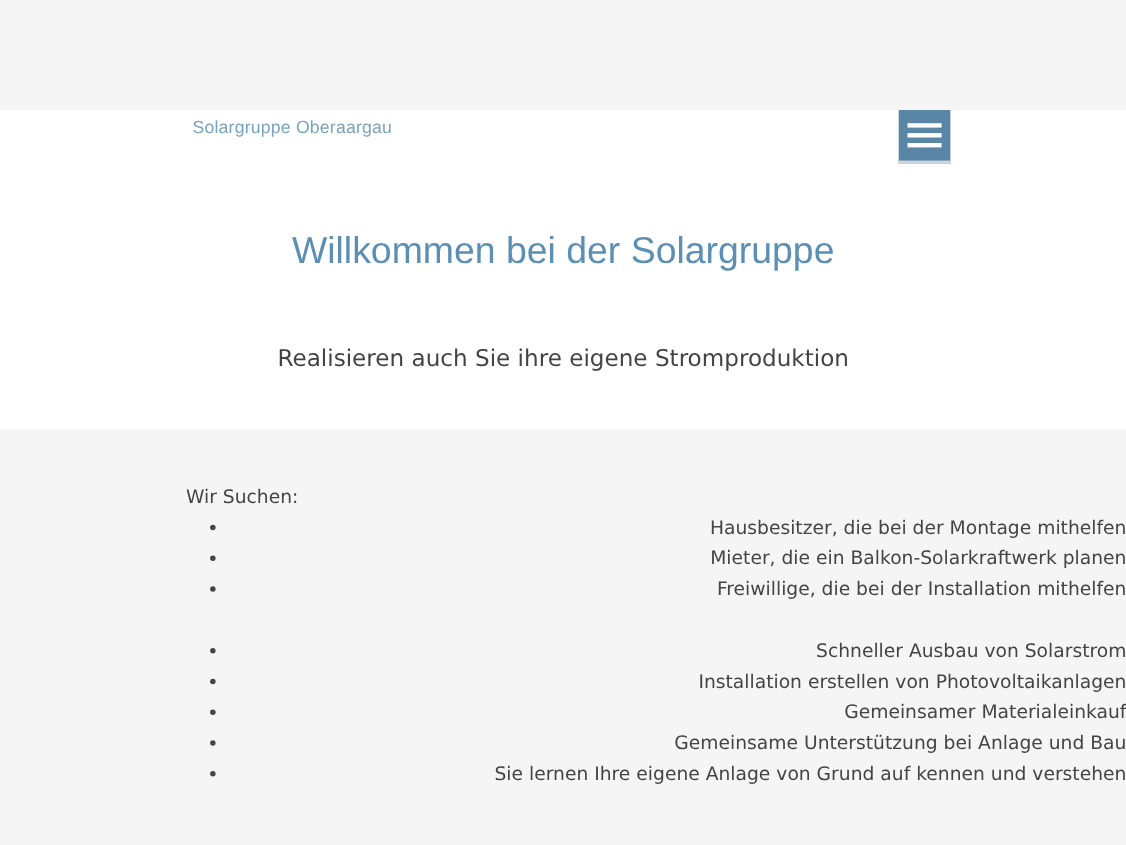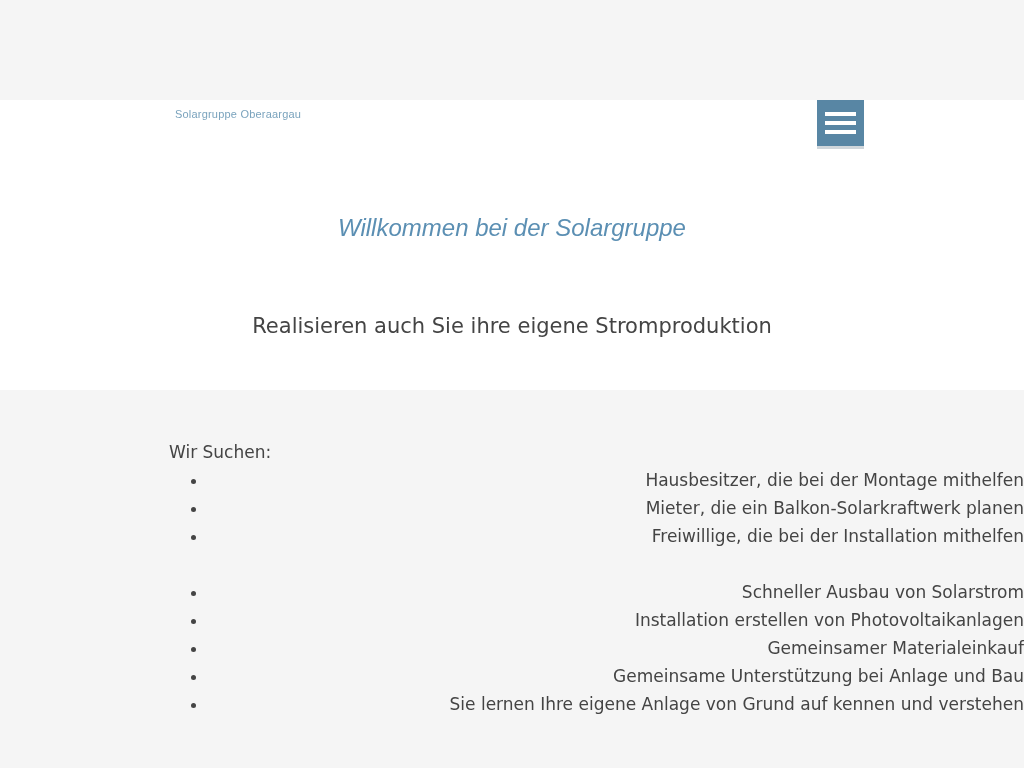--- a/index.html
+++ b/index.html
@@ -9,38 +9,37 @@
     font-family: "DejaVu Sans", sans-serif;
     color: #333;
   }
   .top-spacer { height: 100px; background: #f5f5f5; }
   .header {
     position: relative; height: 290px; background: #ffffff;
   }
   .brand {
     position: absolute; left: 175px; top: 8px;
     font-family: "Liberation Sans", sans-serif;
-    font-size: 11px; color: #7aa3bd; letter-spacing: 0.2px;
+    font-size: 16px; color: #7aa3bd; letter-spacing: 0.2px;
     text-decoration: none;
   }
   .menu-btn {
     position: absolute; left: 817px; top: 0; width: 47px; height: 46px;
     background: #5886a4; border-bottom: 3px solid #cfd6db;
     display: flex; flex-direction: column; align-items: center; justify-content: center;
     cursor: pointer;
   }
   .menu-btn span { display: block; width: 31px; height: 4px; background: #fff; margin: 2.5px 0; }
   .hero-title {
     position: absolute; left: 0; right: 0; top: 100px;
     text-align: center;
     font-family: "Liberation Sans", sans-serif;
     font-weight: 300;
-    font-size: 24px; line-height: 56px; color: #5b8fb3;
+    font-size: 34px; line-height: 56px; color: #5b8fb3;
     margin: 0;
-    font-style: italic;
   }
   .hero-title .line { display: block; }
   .hero-sub {
     position: absolute; left: 0; right: 0; top: 214px;
     text-align: center; font-size: 21px; color: #444;
     font-family: "DejaVu Sans", sans-serif;
   }
   .content {
     padding: 20px 0 0 169px;
     font-size: 17px; color: #444; line-height: 28px;

